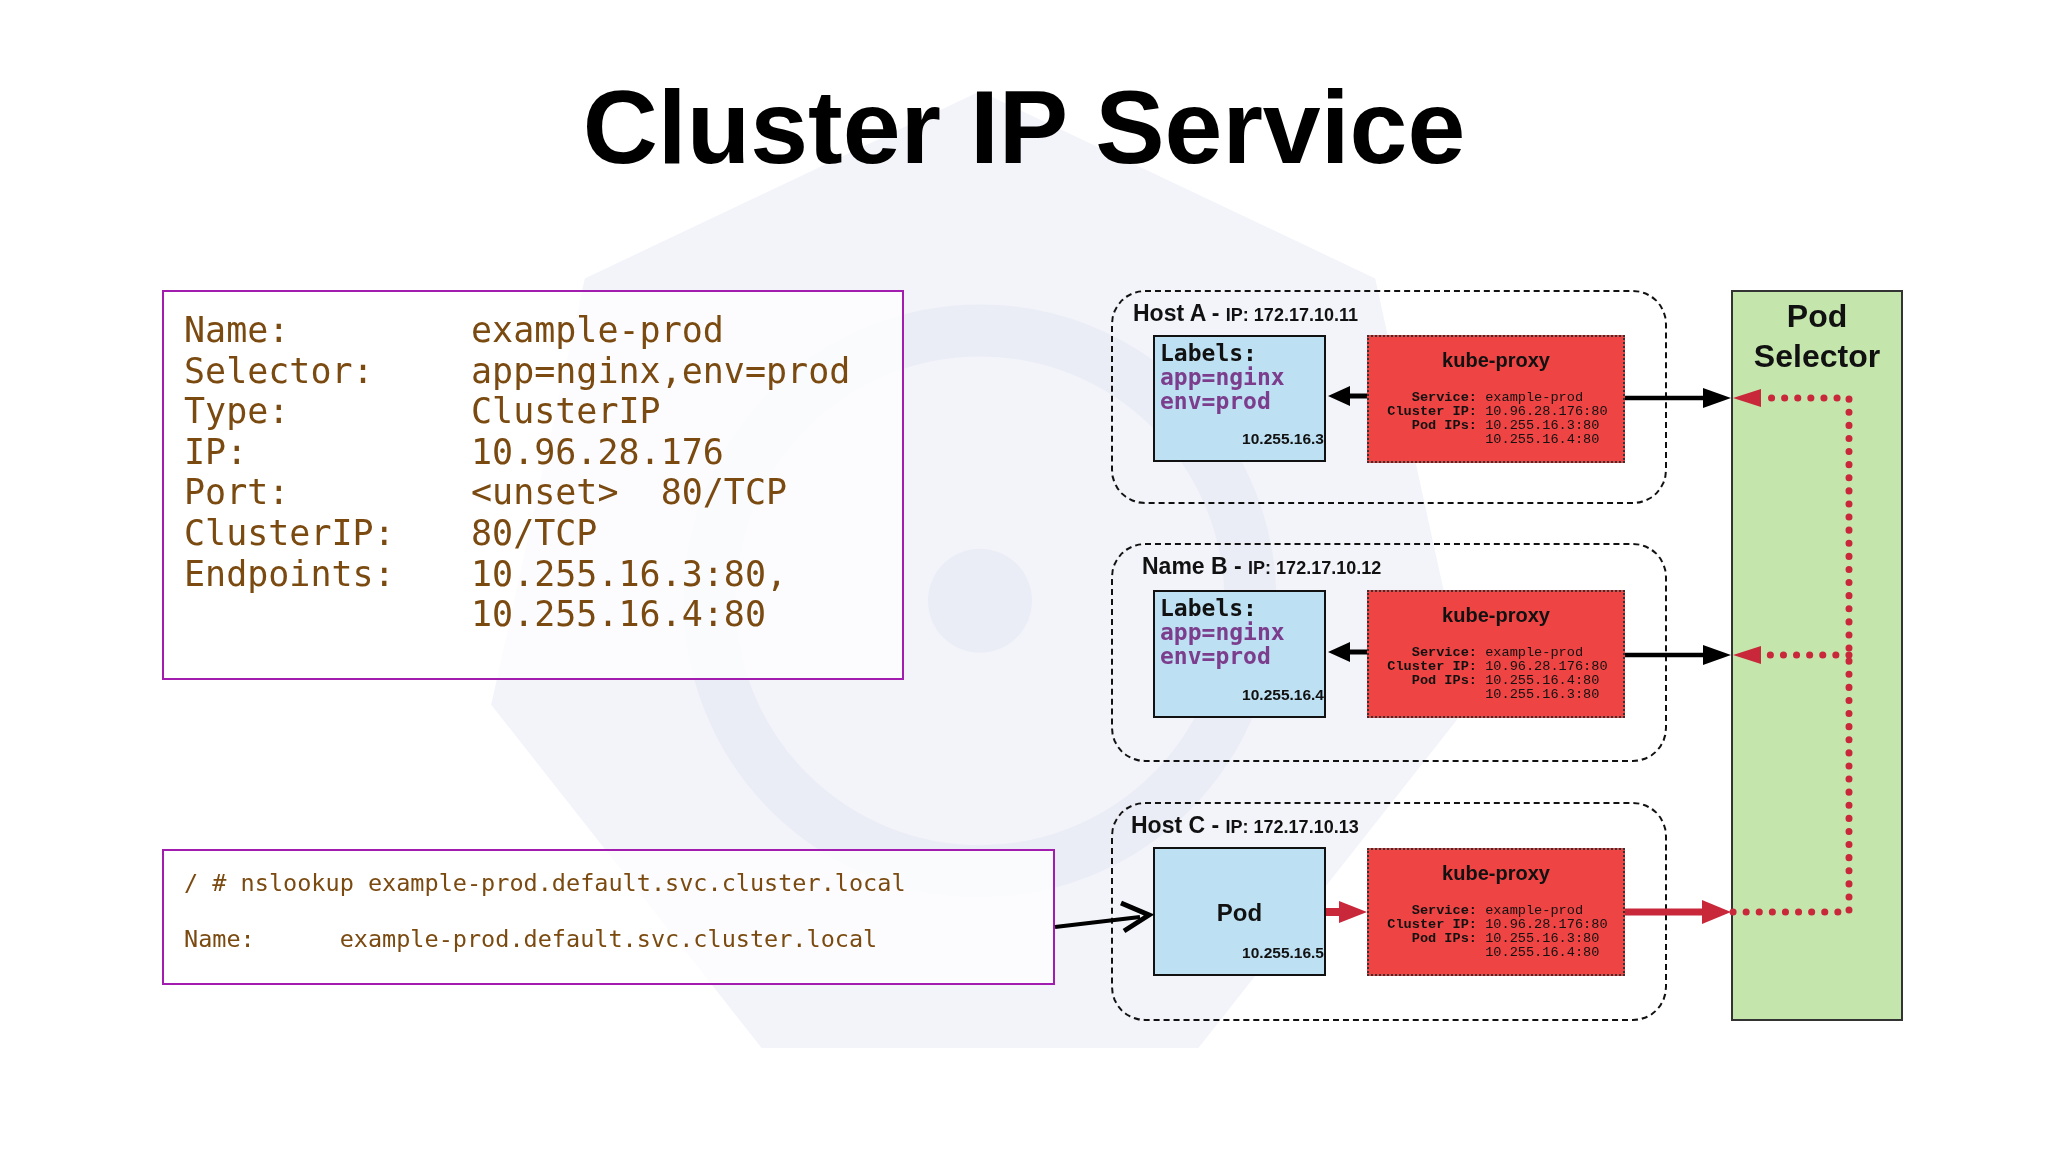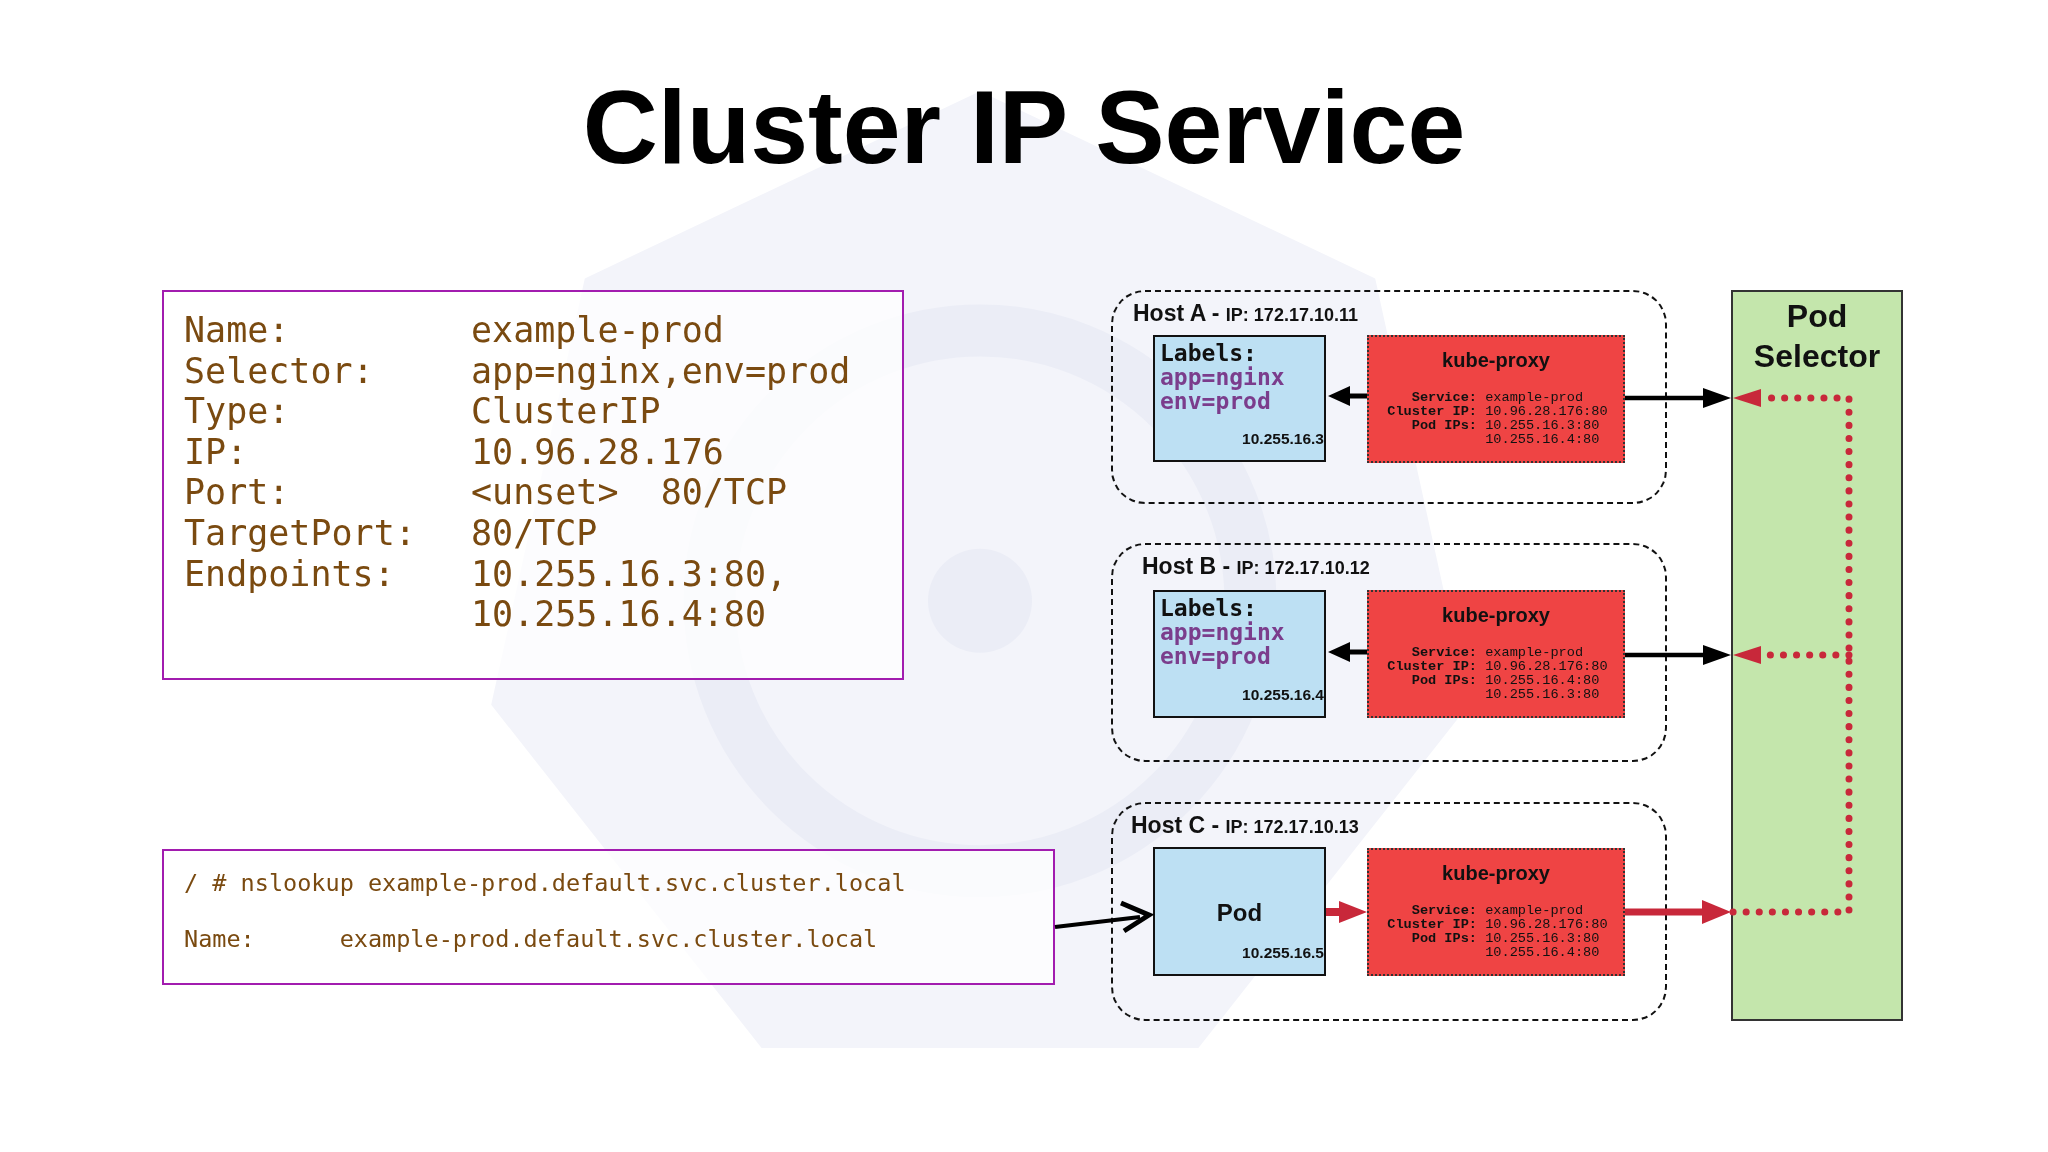--- a/index.html
+++ b/index.html
@@ -37,21 +37,21 @@
 </svg>
 
 <div class="title">Cluster IP Service</div>
 
 <div class="box mono" style="left:162px;top:290px;width:742px;height:390px;">
   <div class="svc-row" style="top:18px;"><span class="k">Name:</span><span>example-prod</span></div>
   <div class="svc-row" style="top:58.6px;"><span class="k">Selector:</span><span>app=nginx,env=prod</span></div>
   <div class="svc-row" style="top:99.2px;"><span class="k">Type:</span><span>ClusterIP</span></div>
   <div class="svc-row" style="top:139.8px;"><span class="k">IP:</span><span>10.96.28.176</span></div>
   <div class="svc-row" style="top:180.4px;"><span class="k">Port:</span><span>&lt;unset&gt;  80/TCP</span></div>
-  <div class="svc-row" style="top:221px;"><span class="k">TargetPort:</span><span>80/TCP</span></div>
+  <div class="svc-row" style="top:221px;"><span class="k">ClusterIP:</span><span>80/TCP</span></div>
   <div class="svc-row" style="top:261.6px;"><span class="k">Endpoints:</span><span>10.255.16.3:80,</span></div>
   <div class="svc-row" style="top:302.2px;"><span class="k"></span><span>10.255.16.4:80</span></div>
 </div>
 
 <div class="box mono" style="left:162px;top:849px;width:893px;height:136px;">
   <div class="ns-line" style="top:18px;">/ # nslookup example-prod.default.svc.cluster.local</div>
   <div class="ns-line" style="top:74px;">Name:      example-prod.default.svc.cluster.local</div>
 </div>
 
 <div class="host" style="left:1111px;top:290px;width:556px;height:214px;">
@@ -64,21 +64,21 @@
     <div class="v">env=prod</div>
   </div>
   <div class="ip">10.255.16.3</div>
 </div>
 <div class="proxy" style="left:1367px;top:335px;width:258px;height:128px;">
   <div class="pt">kube-proxy</div>
   <div class="rows"><div><span class="rk">Service:</span> <span>example-prod</span></div><div><span class="rk">Cluster IP:</span> <span>10.96.28.176:80</span></div><div><span class="rk">Pod IPs:</span> <span>10.255.16.3:80</span></div><div><span class="rk"></span> <span>10.255.16.4:80</span></div></div>
 </div>
 
 <div class="host" style="left:1111px;top:543px;width:556px;height:219px;">
-  <div class="host-title" style="left:29px;"><span>Host B</span><span> - </span><span class="ip">IP: 172.17.10.12</span></div>
+  <div class="host-title" style="left:29px;"><span>Name B</span><span> - </span><span class="ip">IP: 172.17.10.12</span></div>
 </div>
 <div class="pod" style="left:1153px;top:590px;width:173px;height:128px;">
   <div class="lbl">
     <div>Labels:</div>
     <div class="v">app=nginx</div>
     <div class="v">env=prod</div>
   </div>
   <div class="ip">10.255.16.4</div>
 </div>
 <div class="proxy" style="left:1367px;top:590px;width:258px;height:128px;">

